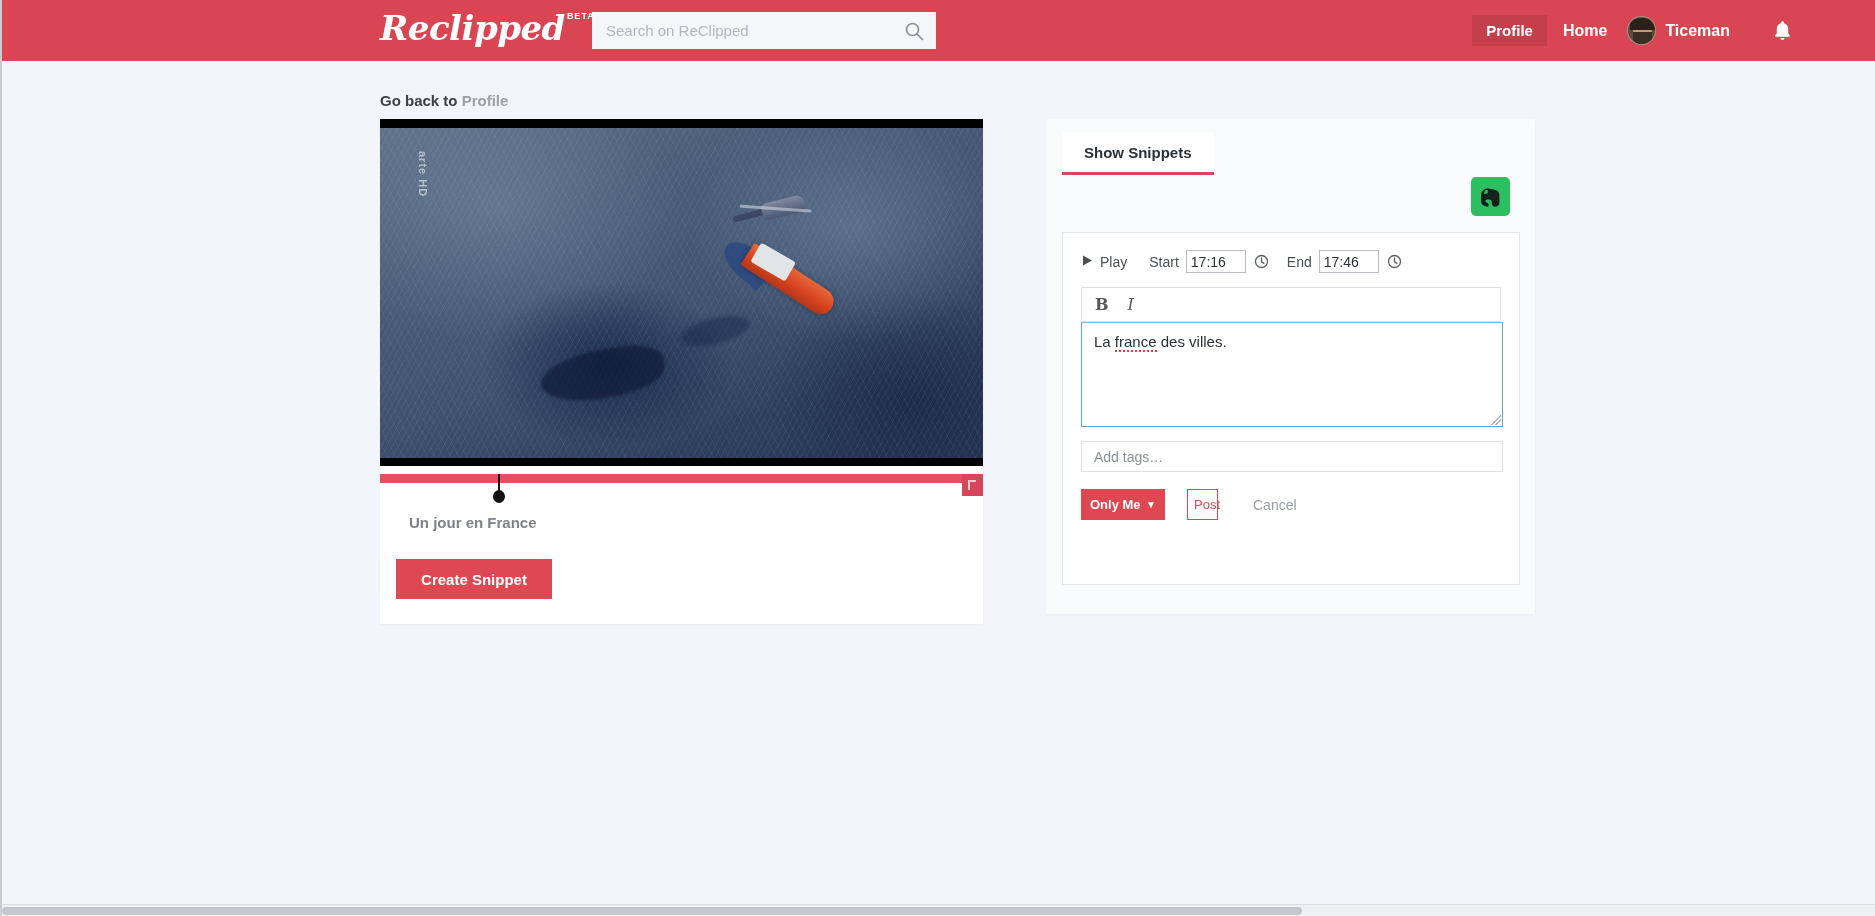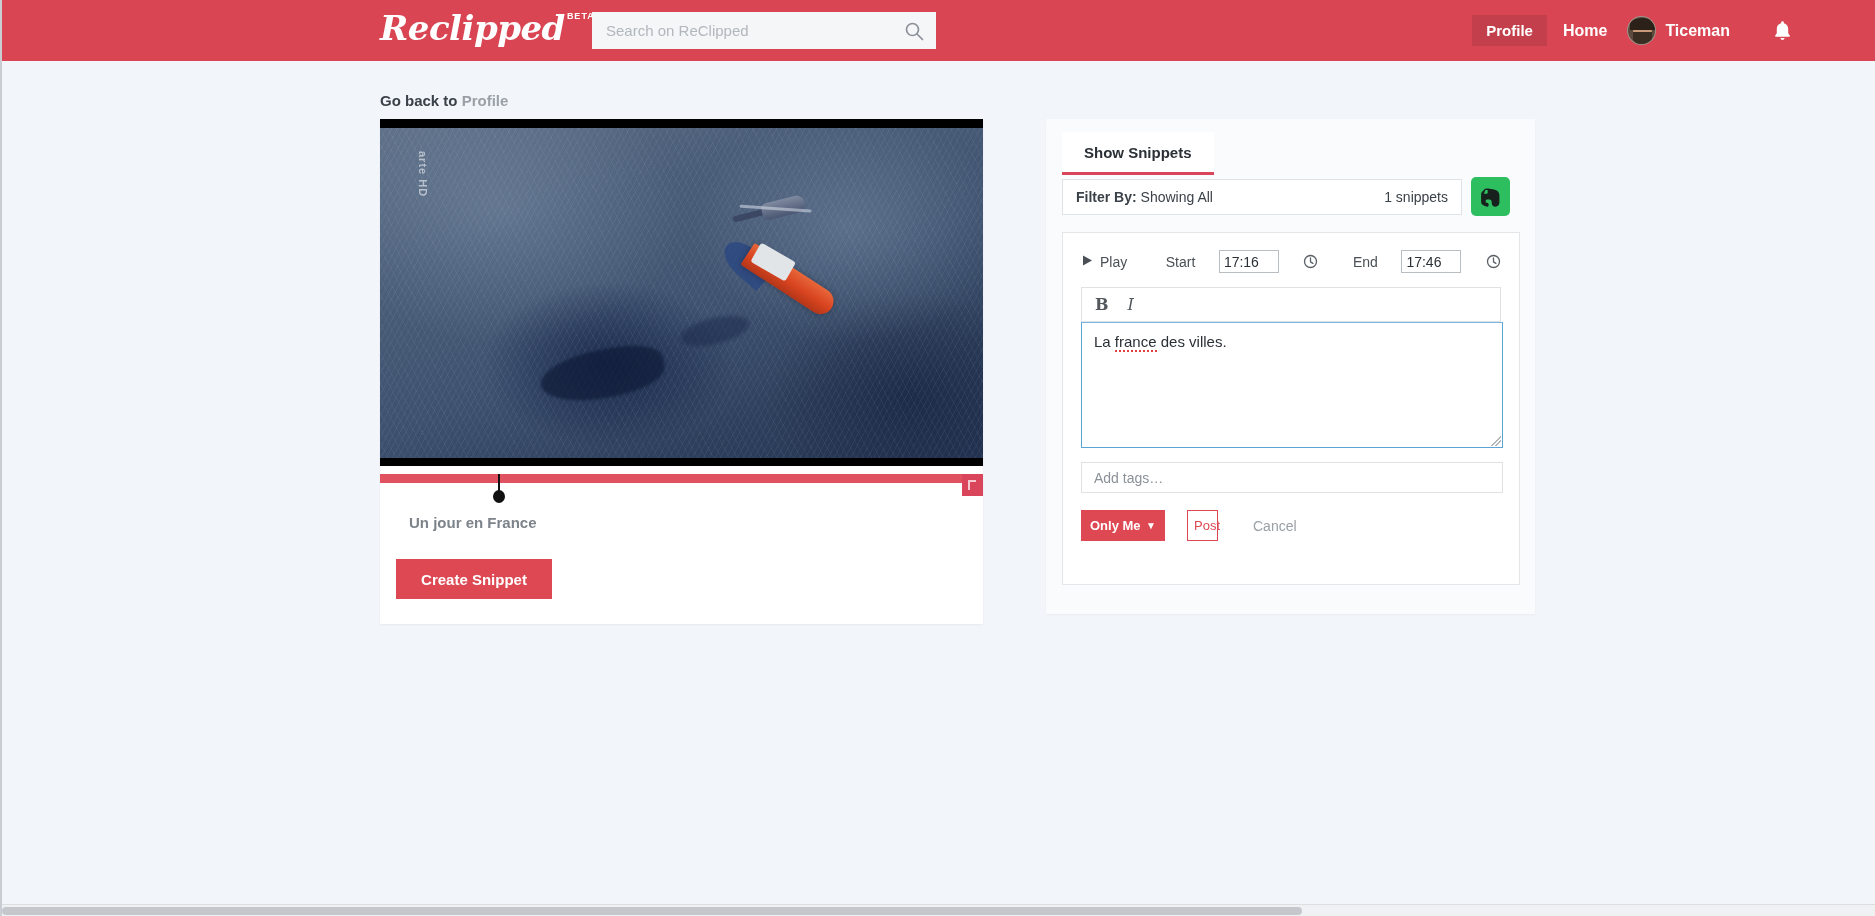--- a/index.html
+++ b/index.html
@@ -337,21 +337,20 @@
   .snippet-editor {
     position: absolute; left: 16px; top: 113px;
     width: 458px; height: 353px;
     background: #ffffff;
     border: 1px solid #e4e7ea;
   }
   .play-row {
     display: flex; align-items: center;
     padding: 17px 0 0 18px;
     gap: 0px;
-    justify-content: space-between;
   }
   .play-btn {
     display: flex; align-items: center; gap: 6px;
     background: none; border: none; cursor: pointer;
     font-size: 14px; color: #4a5055; font-weight: normal;
     padding: 0; margin-right: 22px;
     font-family: "Liberation Sans", sans-serif;
   }
   .time-label { font-size: 14px; color: #4a5055; margin-right: 7px; font-family: "Liberation Sans", sans-serif; }
   .time-input {
@@ -377,21 +376,21 @@
     background: none; border: none; cursor: pointer;
     font-size: 16px; color: #52585e;
     font-family: "DejaVu Serif", serif;
     padding: 0;
   }
   .fmt-btn.b { font-weight: bold; }
   .fmt-btn.i { font-style: italic; }
 
   .note-area {
     margin: 0 18px 0 18px;
-    width: 422px; height: 126px;
+    width: 422px; height: 105px;
     border: 1px solid #5ba4d4;
     border-top: 1px solid #7bb7e0;
     padding: 10px 12px;
     font-size: 15px;
     color: #2b3036;
     background: #ffffff;
     outline: none;
     resize: none;
     font-family: "Liberation Sans", sans-serif;
     overflow: hidden;
@@ -548,27 +547,20 @@
     <div class="video-title">Un jour en France</div>
     <button class="create-snippet-btn">Create Snippet</button>
   </div>
 
   <div class="right-panel">
 
     <div class="tabs">
       <div class="tab active">Show Snippets</div>
     </div>
 
-    <div class="filter-row">
-      <span class="filter-left">
-        <b>Filter By:</b>
-        <span>Showing All</span>
-      </span>
-      <span class="snippet-count">1 snippets</span>
-    </div>
 
     <button class="evernote-btn">
       <svg width="21" height="22" viewBox="0 0 21 22" fill="#17201c">
         <path d="M6.6 2.4c-.9 0-1.6.3-2.1.9L1.9 6.1c-.5.6-.8 1.3-.8 2.1v7.4c0 2 1.2 3.6 3.1 4.2l3 .9c.7.2 1.4-.3 1.4-1.1v-1.4c0-.8-.6-1.4-1.4-1.5-1 0-1.6-.5-1.6-1.5 0-1 .7-1.6 1.7-1.6h2.2c1.3 0 2.2 1 2.2 2.3v1.1c0 2.2 1.6 3.7 3.8 3.7 2.3 0 3.9-1.6 3.9-3.9V9.6c0-3.6-2-5.7-5.5-6.2l-2.7-.4c-.4-.1-.9-.2-1.3-.3-.9-.2-1.8-.3-2.3-.3zM5.4 4.1h2.3v2.3c0 .8-.6 1.4-1.4 1.4H3.9l1.5-3.7z"></path>
       </svg>
     </button>
 
     <div class="snippet-editor">
 
       <div class="play-row">

